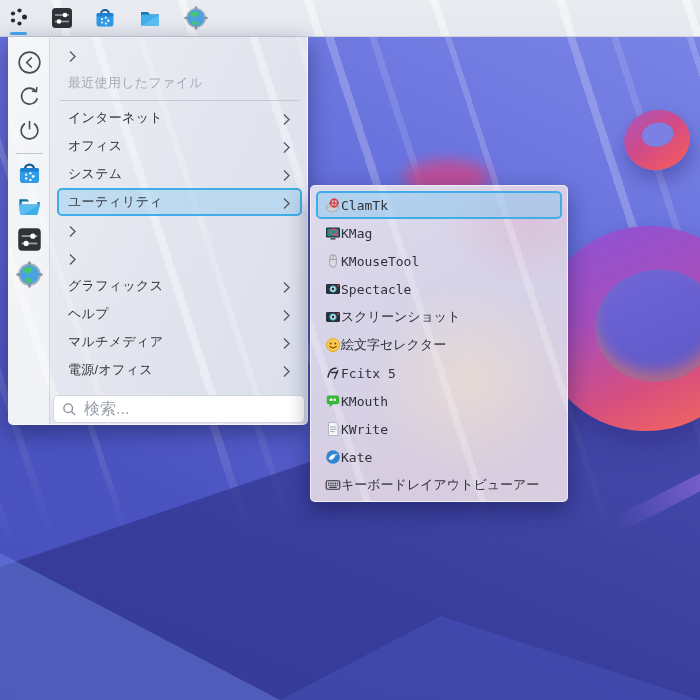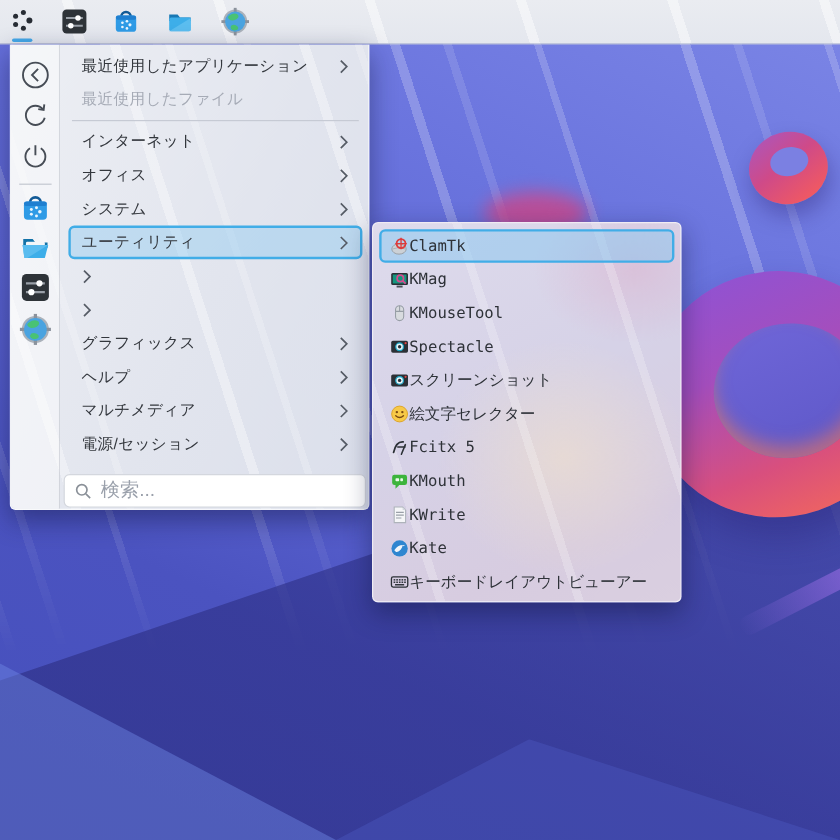--- a/index.html
+++ b/index.html
@@ -240,21 +240,20 @@
             </g>
           <circle cx="12" cy="12" r="8.4" fill="#4aa3e0"></circle>
           <path d="M7 7 q4 -3 7 -1 q2 2 -1 4 q-4 2 -6 0 q-2 -1.5 0 -3z" fill="#49c274"></path>
           <path d="M9 15 q3 -1 5 1 q1.5 2 -1 3 q-3 1 -4.5 -1 q-1 -1.5 .5 -3z" fill="#49c274"></path>
         </svg>
       </div>
     </div>
 
     <div class="menu-main">
       <div class="m-row">
-        <span class="lbl">最近使用したアプリケーション</span>
         <span class="chev"><svg viewBox="0 0 9 13" width="9" height="13">
               <polyline points="2,1.5 7,6.5 2,11.5" fill="none" stroke="currentColor" stroke-width="1.4"></polyline>
             </svg></span>
       </div>
       <div class="m-row disabled">
         <span class="lbl">最近使用したファイル</span>
       </div>
       <div class="m-sep"></div>
       <div class="m-row">
         <span class="lbl">インターネット</span>
@@ -302,21 +301,21 @@
               <polyline points="2,1.5 7,6.5 2,11.5" fill="none" stroke="currentColor" stroke-width="1.4"></polyline>
             </svg></span>
       </div>
       <div class="m-row">
         <span class="lbl">マルチメディア</span>
         <span class="chev"><svg viewBox="0 0 9 13" width="9" height="13">
               <polyline points="2,1.5 7,6.5 2,11.5" fill="none" stroke="currentColor" stroke-width="1.4"></polyline>
             </svg></span>
       </div>
       <div class="m-row">
-        <span class="lbl">電源/セッション</span>
+        <span class="lbl">電源/オフィス</span>
         <span class="chev"><svg viewBox="0 0 9 13" width="9" height="13">
               <polyline points="2,1.5 7,6.5 2,11.5" fill="none" stroke="currentColor" stroke-width="1.4"></polyline>
             </svg></span>
       </div>
     </div>
 
     <div class="search">
       <span style="display:flex">
         <svg viewBox="0 0 16 16" width="15" height="15" fill="none" stroke="#8a9098" stroke-width="1.5">
           <circle cx="6.6" cy="6.6" r="4.6"></circle>

